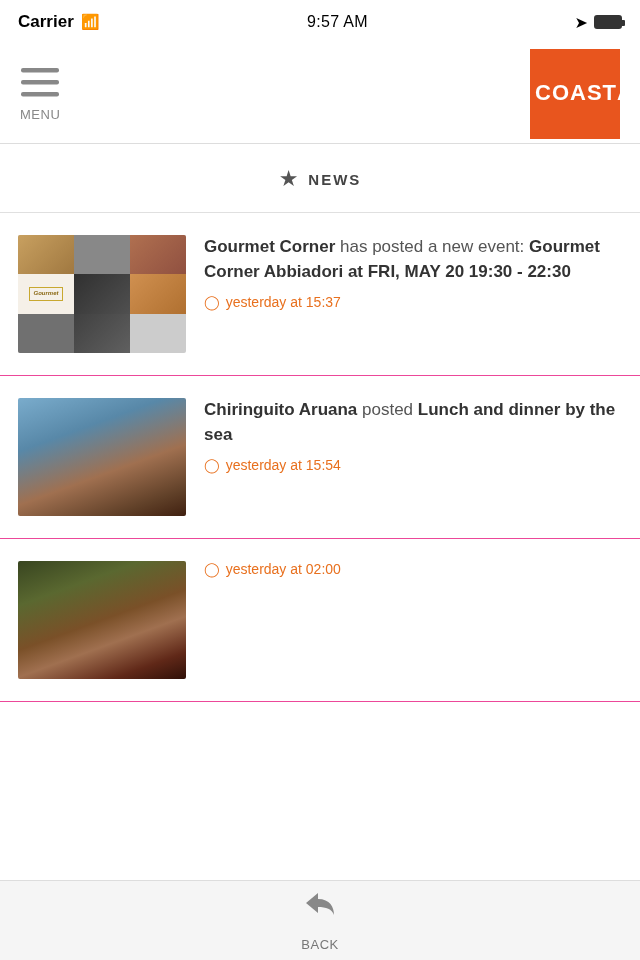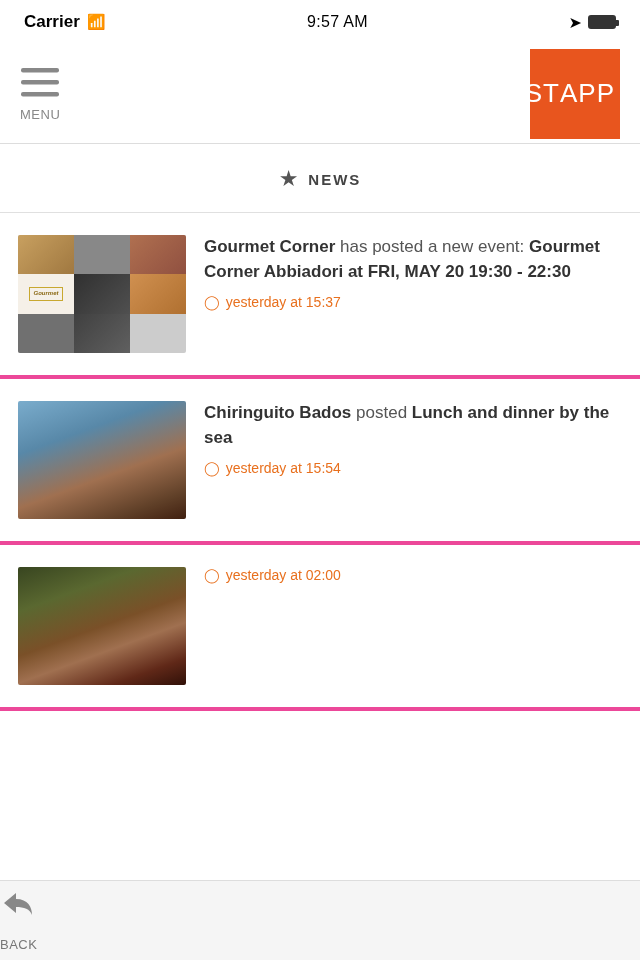--- a/index.html
+++ b/index.html
@@ -10,21 +10,21 @@
       height: 960px;
       overflow: hidden;
       position: relative;
     }
 
     
     .status-bar {
       display: flex;
       justify-content: space-between;
       align-items: center;
-      padding: 8px 24px;
+      padding: 8px 18px;
       font-size: 17px;
       font-weight: 500;
       height: 44px;
       background: #fff;
     }
     .status-left {
       display: flex;
       align-items: center;
       gap: 8px;
       font-size: 17px;
@@ -95,24 +95,24 @@
       color: #888;
       letter-spacing: 0.5px;
       font-weight: 400;
     }
     .coast-logo {
       width: 90px;
       height: 90px;
       background: #e8551e;
       display: flex;
       align-items: center;
-      justify-content: flex-end;
+      justify-content: space-between;
       color: white;
-      font-size: 26px;
-      font-weight: 400;
+      font-size: 22px;
+      font-weight: 700;
       line-height: 1.2;
       text-align: center;
       letter-spacing: 1px;
       padding: 5px;
     }
 
     
     .news-heading {
       display: flex;
       align-items: center;
@@ -133,21 +133,21 @@
     }
 
     
     .news-feed {
       overflow-y: auto;
     }
     .news-item {
       display: flex;
       align-items: flex-start;
       padding: 22px 18px;
-      border-bottom: 4px solid #ec4899;
+      border-bottom: 1px solid #ec4899;
       gap: 18px;
     }
     .news-thumb {
       width: 168px;
       min-width: 168px;
       height: 118px;
       background: #ccc;
       border-radius: 2px;
       overflow: hidden;
       display: flex;
@@ -194,21 +194,21 @@
     .bottom-bar {
       position: absolute;
       bottom: 0;
       left: 0;
       right: 0;
       height: 80px;
       background: #f5f5f5;
       border-top: 1px solid #ddd;
       display: flex;
       flex-direction: column;
-      align-items: flex-start;
+      align-items: center;
       justify-content: center;
       gap: 13px;
       cursor: pointer;
     }
     .back-icon {
       font-size: 28px;
       color: #777;
     }
     .back-label {
       font-size: 13px;
@@ -318,21 +318,21 @@
       </div>
     </div>
   </div>
 
   <div class="news-item">
     <div class="news-thumb">
       <div class="restaurant-photo photo-chiringuito" style="width:100%;height:100%;background:linear-gradient(160deg,#7aaccc 0%,#5888a8 30%,#a07050 60%,#604028 85%,#402010 100%);"></div>
     </div>
     <div class="news-content">
       <div class="news-text">
-        <strong>Chiringuito Bados</strong> posted <strong>Lunch and dinner by the sea</strong>
+        <strong>Chiringuito Aruana</strong> posted <strong>Lunch and dinner by the sea</strong>
       </div>
       <div class="news-time">
         <span class="clock-icon">◯</span>
         <span>yesterday at 15:54</span>
       </div>
     </div>
   </div>
 
   <div class="news-item">
     <div class="news-thumb">

